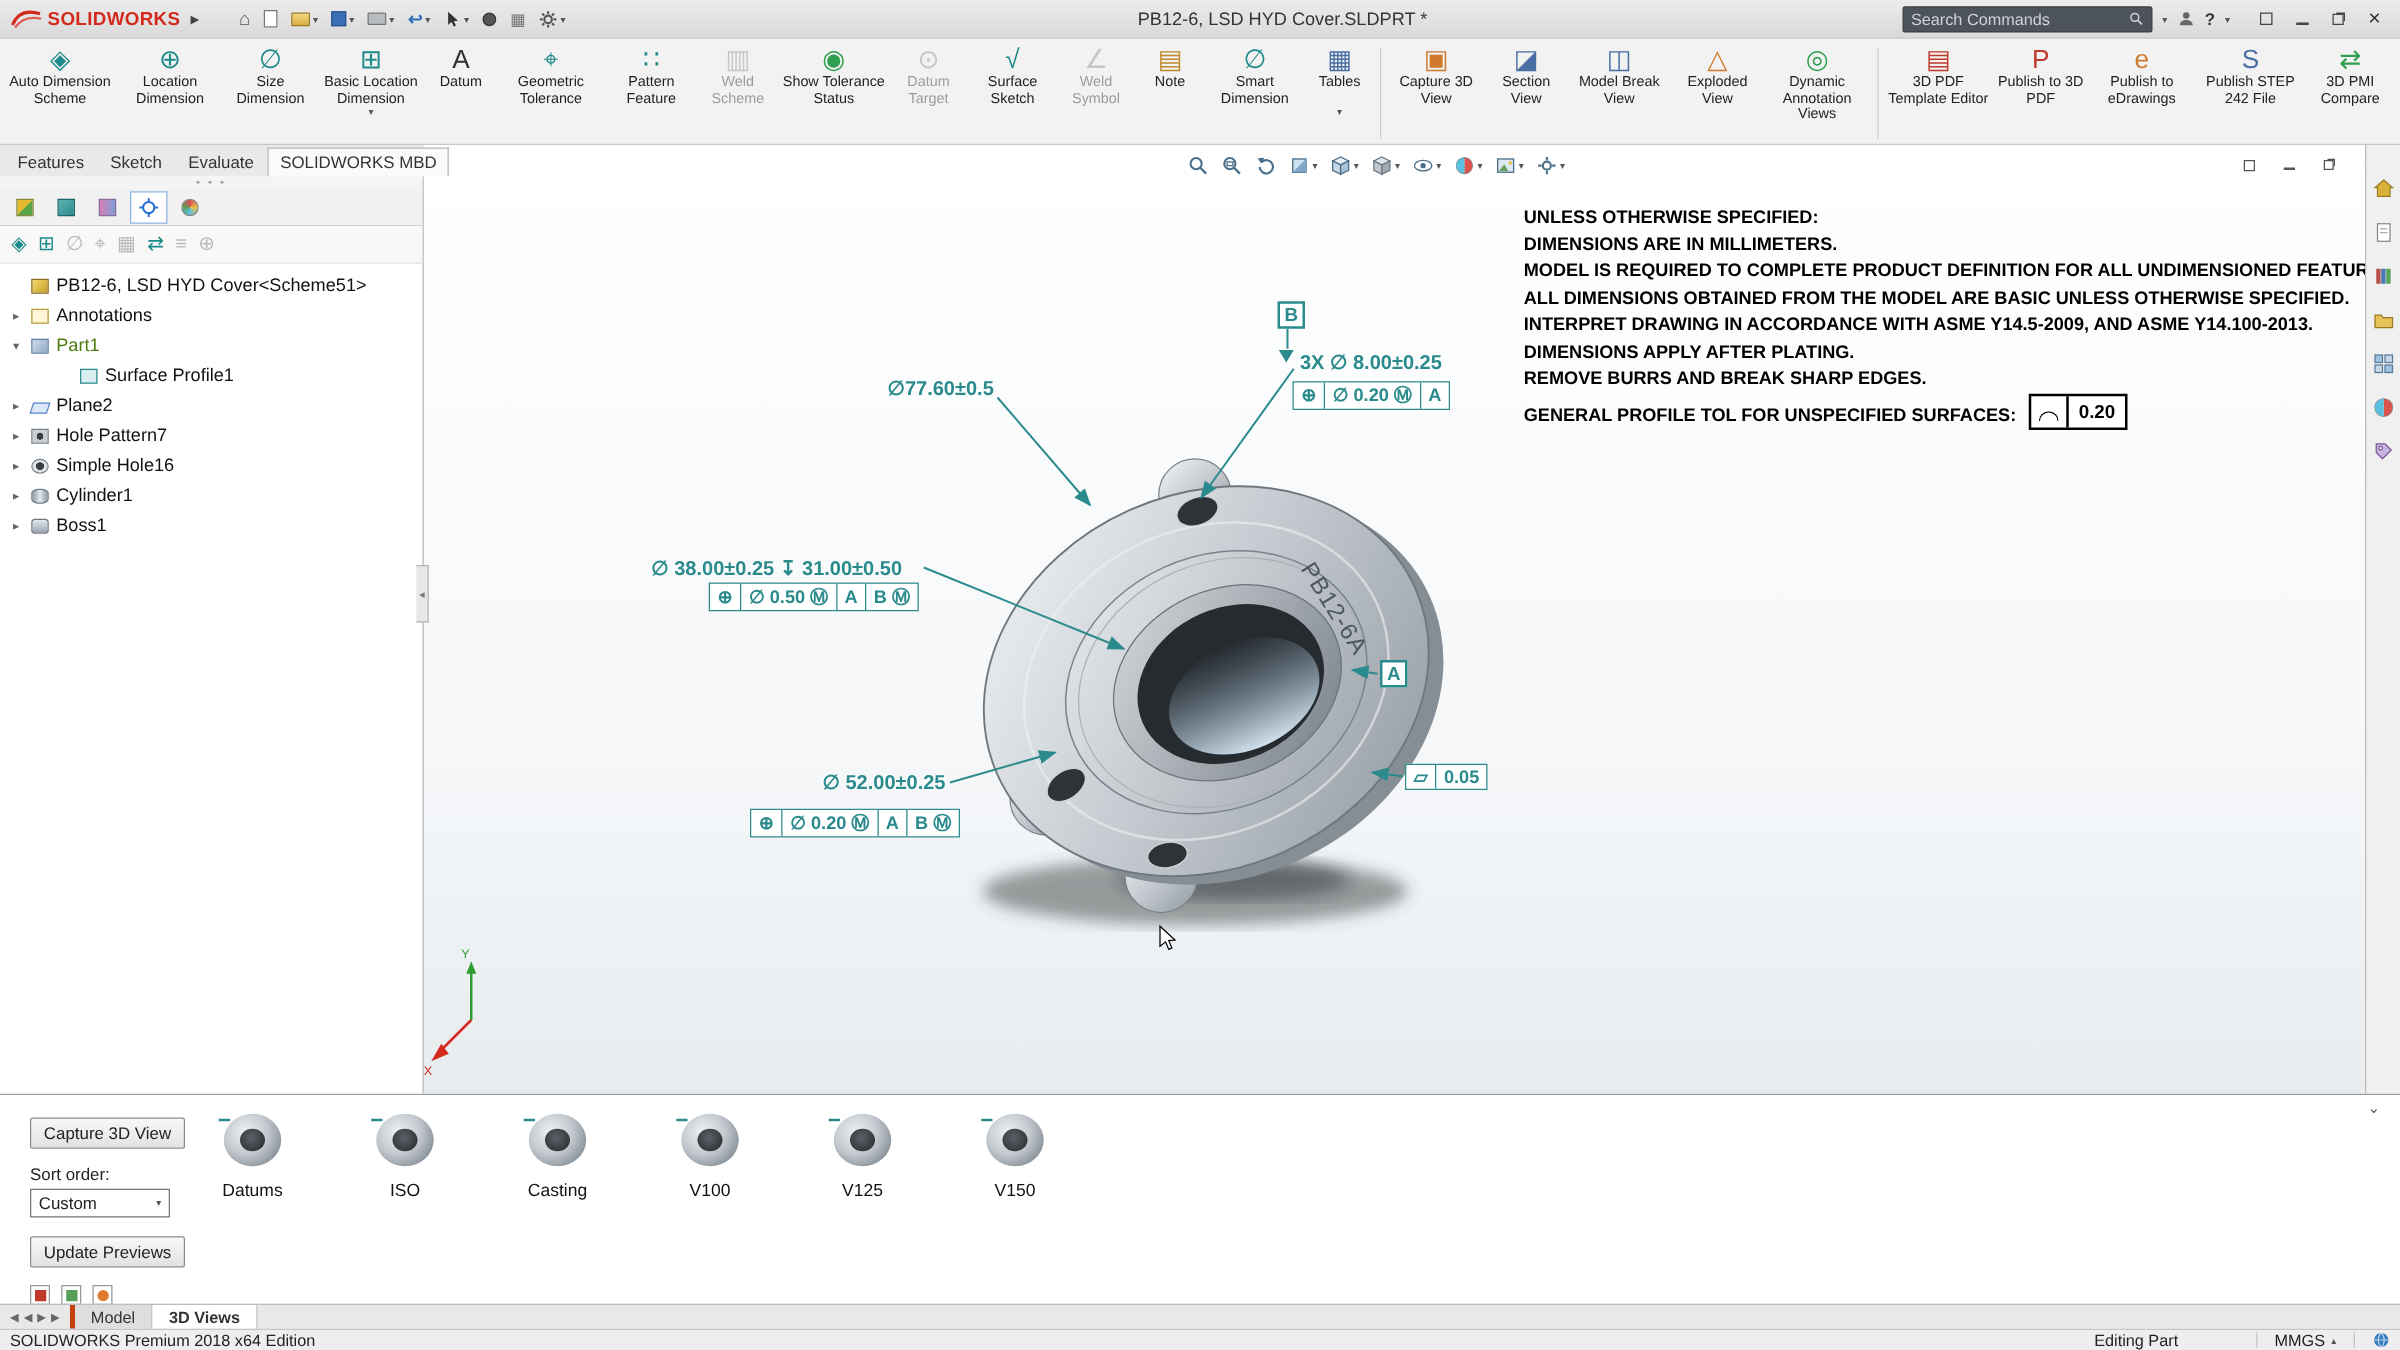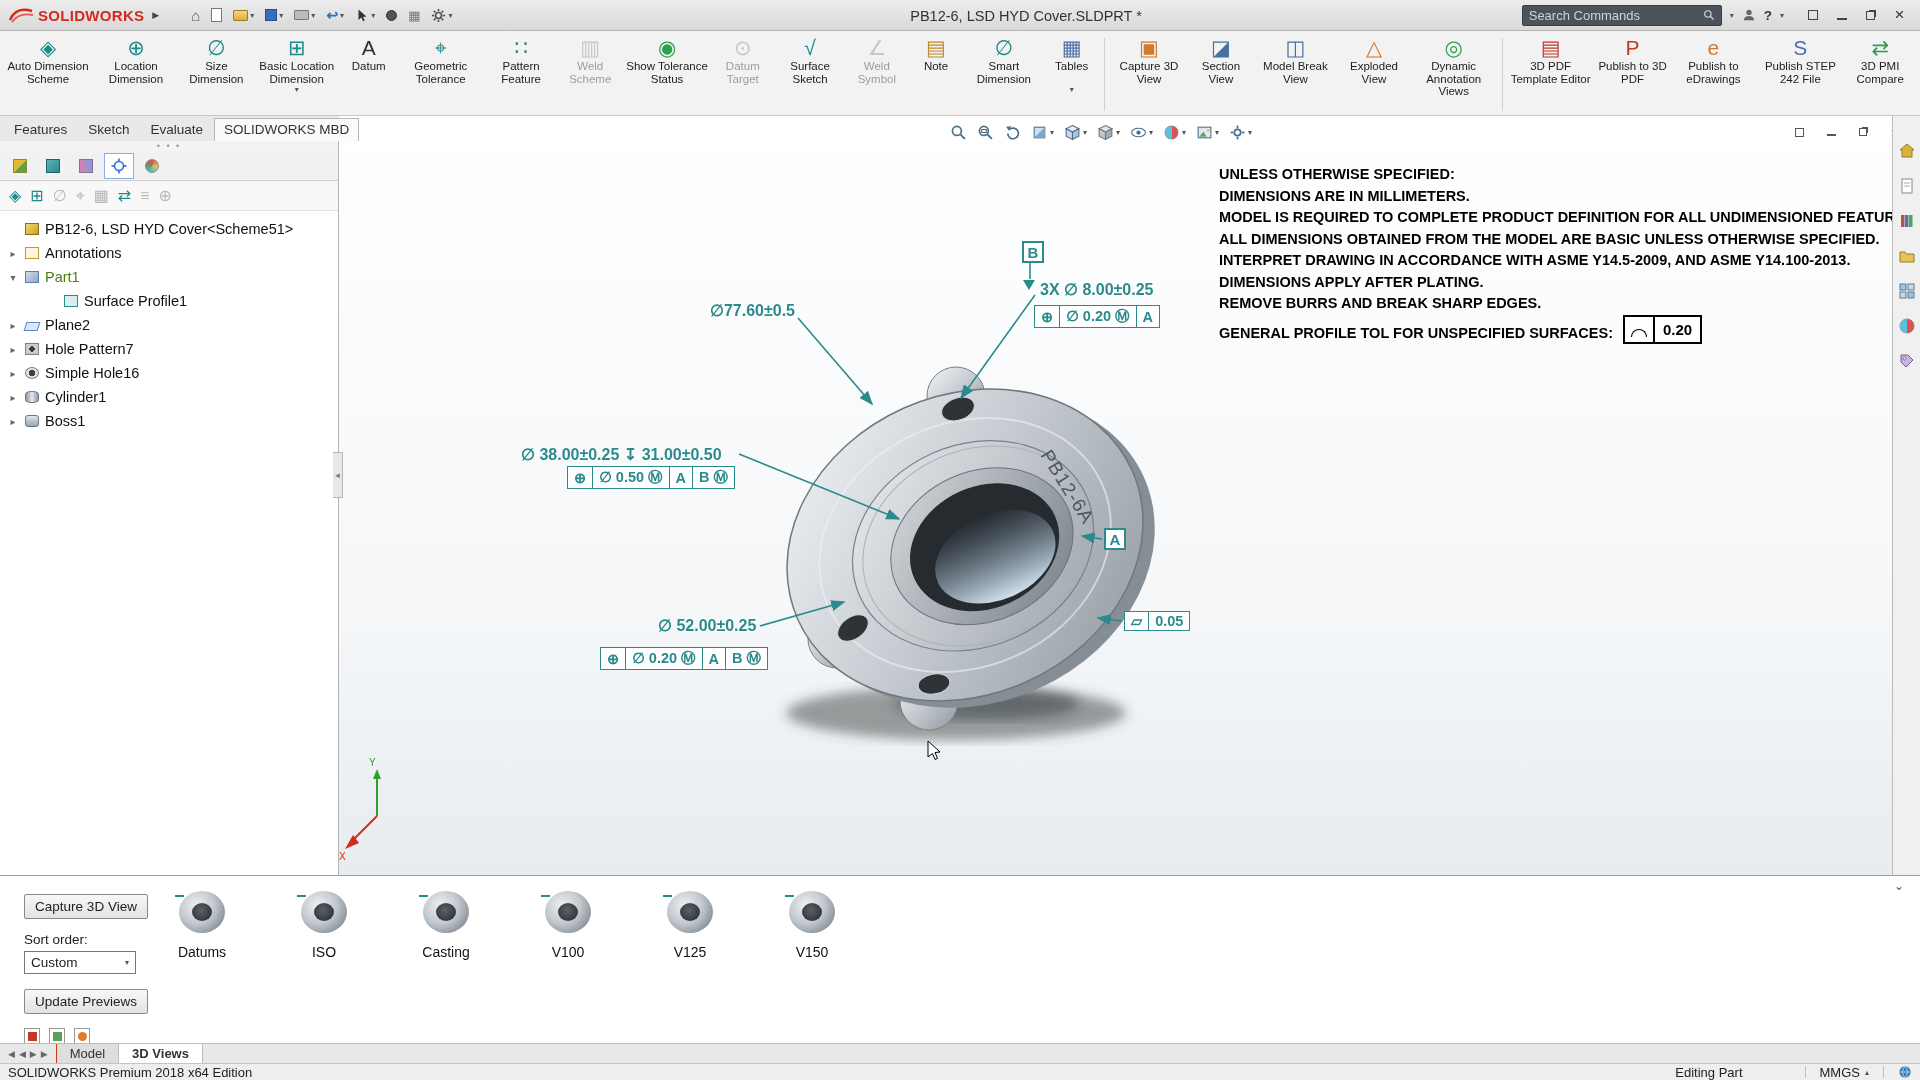--- a/index.html
+++ b/index.html
@@ -129,21 +129,21 @@
   .view-item.sel{box-shadow:0 0 0 2px #2a6fd4;background:#fbfdff}
   .thumb-img{width:46px;height:42px;border-radius:50%;position:relative;background:radial-gradient(circle at 38% 35%,#f0f2f4 0%,#c2c8ce 45%,#8f979e 75%,#b9bfc5 100%)}
   .thumb-img::after{content:"";position:absolute;left:13px;top:12px;width:20px;height:18px;border-radius:50%;background:radial-gradient(circle at 45% 40%,#5a6167,#23272b)}
   .thumb-img::before{content:"";position:absolute;left:-4px;top:4px;width:9px;height:2px;background:#2a8a8c}
   .view-label{font-size:14px;color:#111;white-space:nowrap}
 
   
   .doc-tabs{position:absolute;left:0;top:1043px;width:1920px;height:20px;background:#e8e8e8;border-top:1px solid #bdbdbd;display:flex;align-items:stretch;font-size:13px;color:#333;z-index:25}
   .nav-arrows{display:flex;gap:4px;padding:0 8px;color:#666;font-size:9px;align-items:center}
   .dtab{padding:0 13px;display:flex;align-items:center;border-right:1px solid #bdbdbd;background:#dedede}
-  .dtab:first-of-type{border-left:1px solid #c2410c}
+  .dtab:first-of-type{border-left:4px solid #c2410c}
   .dtab.active{background:#fff;font-weight:bold}
 
   
   .statusbar{position:absolute;left:0;top:1063px;width:1920px;height:17px;background:#eeeeee;border-top:1px solid #c5c5c5;display:flex;align-items:center;font-size:13px;color:#222;padding:0 8px;gap:14px;z-index:25}
   .sb-left{flex:1;white-space:nowrap}
   .sb-sep{width:1px;height:12px;background:#c0c0c0}
   .sb-mode{margin-right:48px}
   .units{display:flex;align-items:center;gap:5px}
 </style>
 </head>

